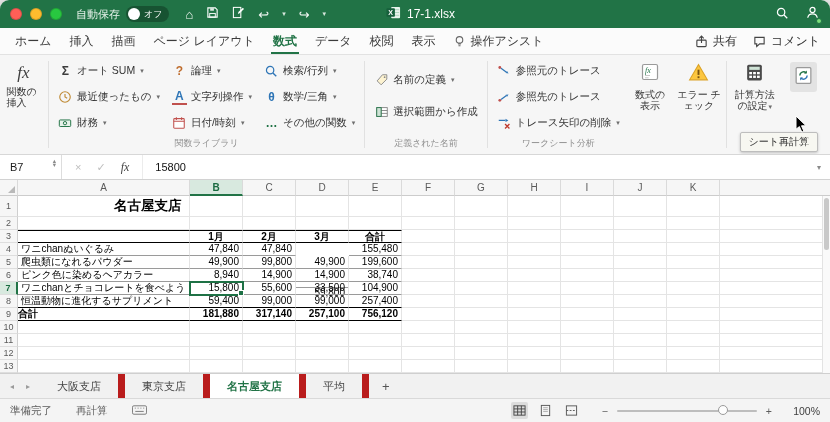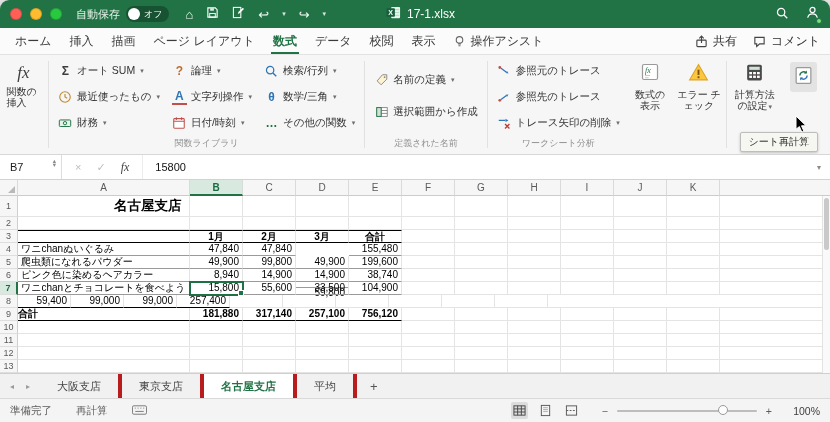--- a/index.html
+++ b/index.html
@@ -92,21 +92,21 @@
   .cell.num{text-align:right;padding:0 3px;}
   .cell.title-cell{font-size:13.5px;font-weight:600;line-height:19px;padding-left:96px;z-index:1;}
   .cell.selcell{outline:2px solid #1e7145;outline-offset:-1px;position:relative;z-index:2;}
   .cell.selcell::after{content:'';position:absolute;right:-2px;bottom:-2px;width:4px;height:4px;background:#1e7145;border:1px solid #fff;}
   .vscroll{position:absolute;top:0;right:0;bottom:0;width:8px;background:#fafafa;border-left:1px solid #e3e3e3;}
   .vthumb{position:absolute;top:2px;left:1px;width:5px;height:52px;border-radius:3px;background:#c9c9c9;}
 
   
   .stabs{height:25px;border-top:1px solid #cfcfcf;background:#f1f1f1;display:flex;align-items:stretch;font-size:11px;}
   .snav{display:flex;align-items:center;gap:12px;padding:0 10px;color:#9a9a9a;font-size:8px;}
-  .stab{display:flex;align-items:center;padding:0 17px;color:#454545;border-right:4px solid #b91c1c;white-space:nowrap;}
+  .stab{display:flex;align-items:center;padding:0 17px;color:#454545;border-right:7px solid #b91c1c;white-space:nowrap;}
   .stab:first-of-type{border-left:1px solid #d9d9d9;}
   .stab.active{background:#fff;color:#217346;font-weight:700;}
   .saddbtn{display:flex;align-items:center;padding:0 13px;color:#555;font-size:13px;}
 
   
   .sbar{height:24px;background:#f4f4f4;border-top:1px solid #d9d9d9;display:flex;align-items:center;font-size:10.5px;color:#5c5c5c;padding:0 10px;}
   .sleft{display:flex;align-items:center;gap:24px;}
   .sright{margin-left:auto;display:flex;align-items:center;}
   .viewbtns{display:flex;align-items:center;gap:9px;margin-right:22px;}
   .viewbtn{display:inline-flex;padding:2px;border-radius:2px;}
@@ -559,20 +559,21 @@
           <div class="cell" style="width: 53px;"></div>
           <div class="cell" style="width: 53px;"></div>
           <div class="cell" style="width: 53px;"></div>
           <div class="cell" style="width: 53px;"></div>
           <div class="cell" style="width: 53px;"></div>
           <div class="cell" style="width: 53px;"></div>
           <div class="cell cfill"></div>
         </div>
         <div class="grow">
           <div class="rhead">8</div>
+          <div class="cell bd name" style="width: 172px;">恒温動物に進化するサプリメント</div>
           <div class="cell bd num" style="width: 53px;">59,400</div>
           <div class="cell bd num" style="width: 53px;">99,000</div>
           <div class="cell bd num" style="width: 53px;">99,000</div>
           <div class="cell bd num" style="width: 53px;">257,400</div>
           <div class="cell" style="width: 53px;"></div>
           <div class="cell" style="width: 53px;"></div>
           <div class="cell" style="width: 53px;"></div>
           <div class="cell" style="width: 53px;"></div>
           <div class="cell" style="width: 53px;"></div>
           <div class="cell" style="width: 53px;"></div>

